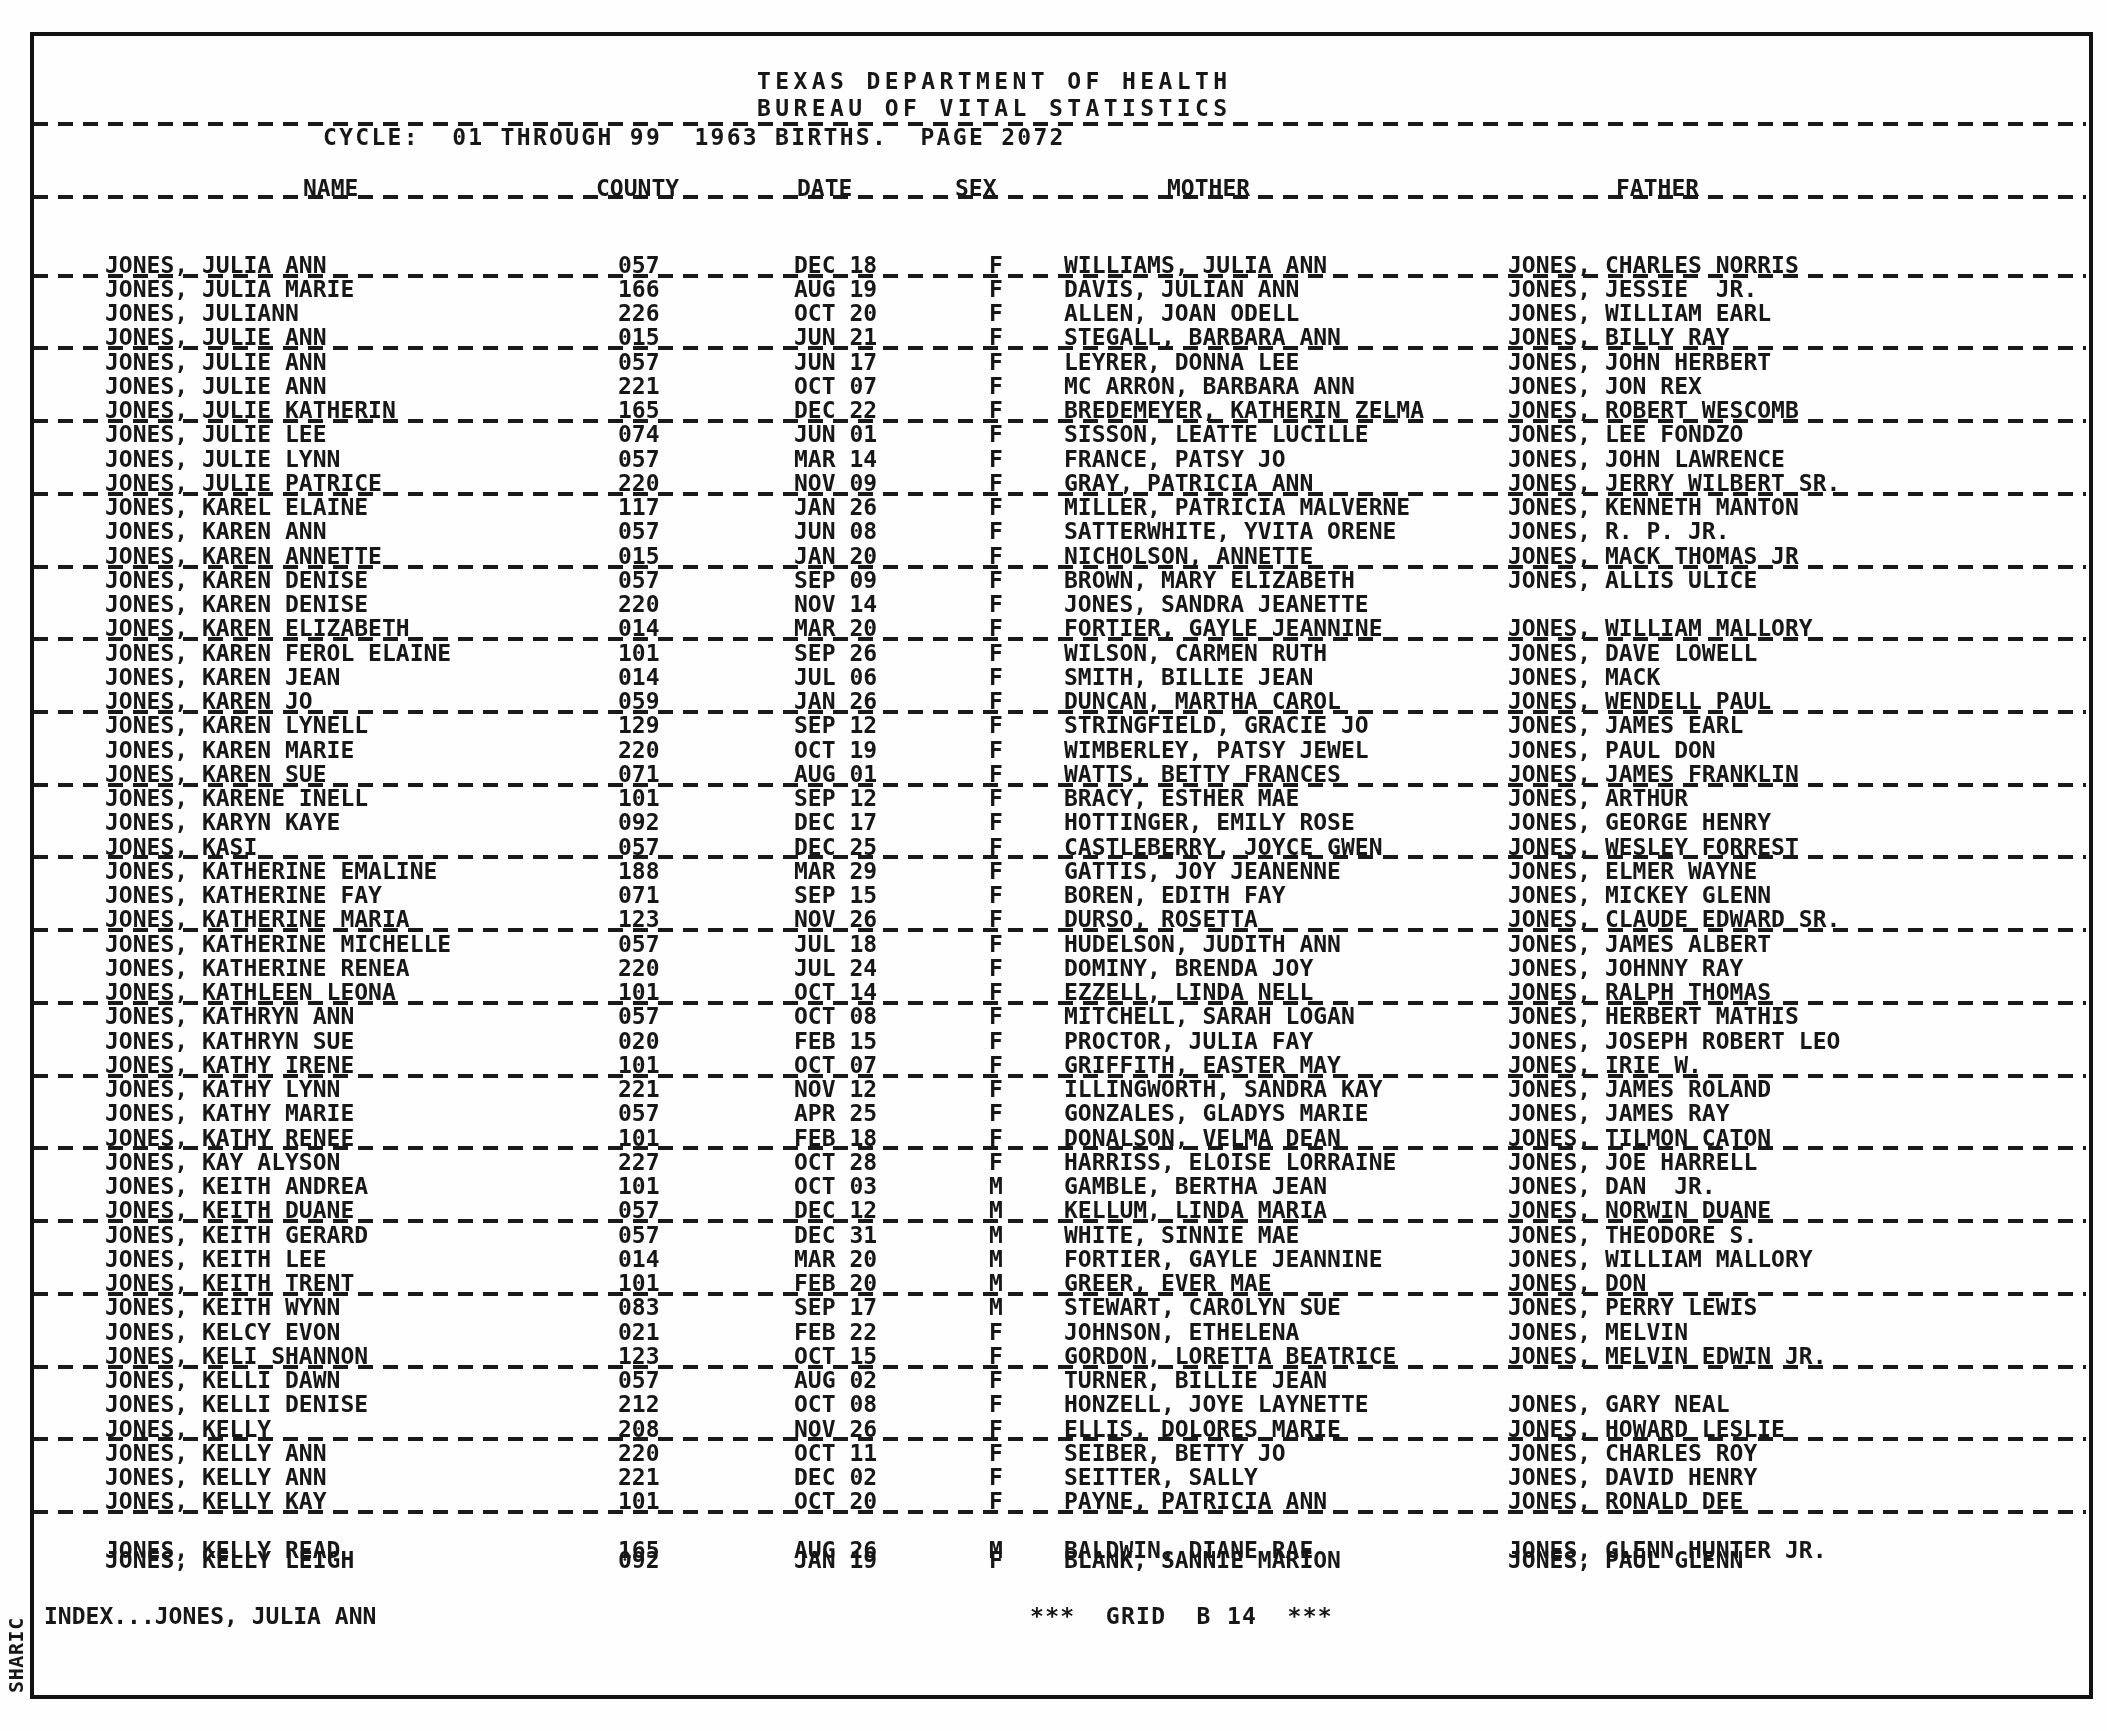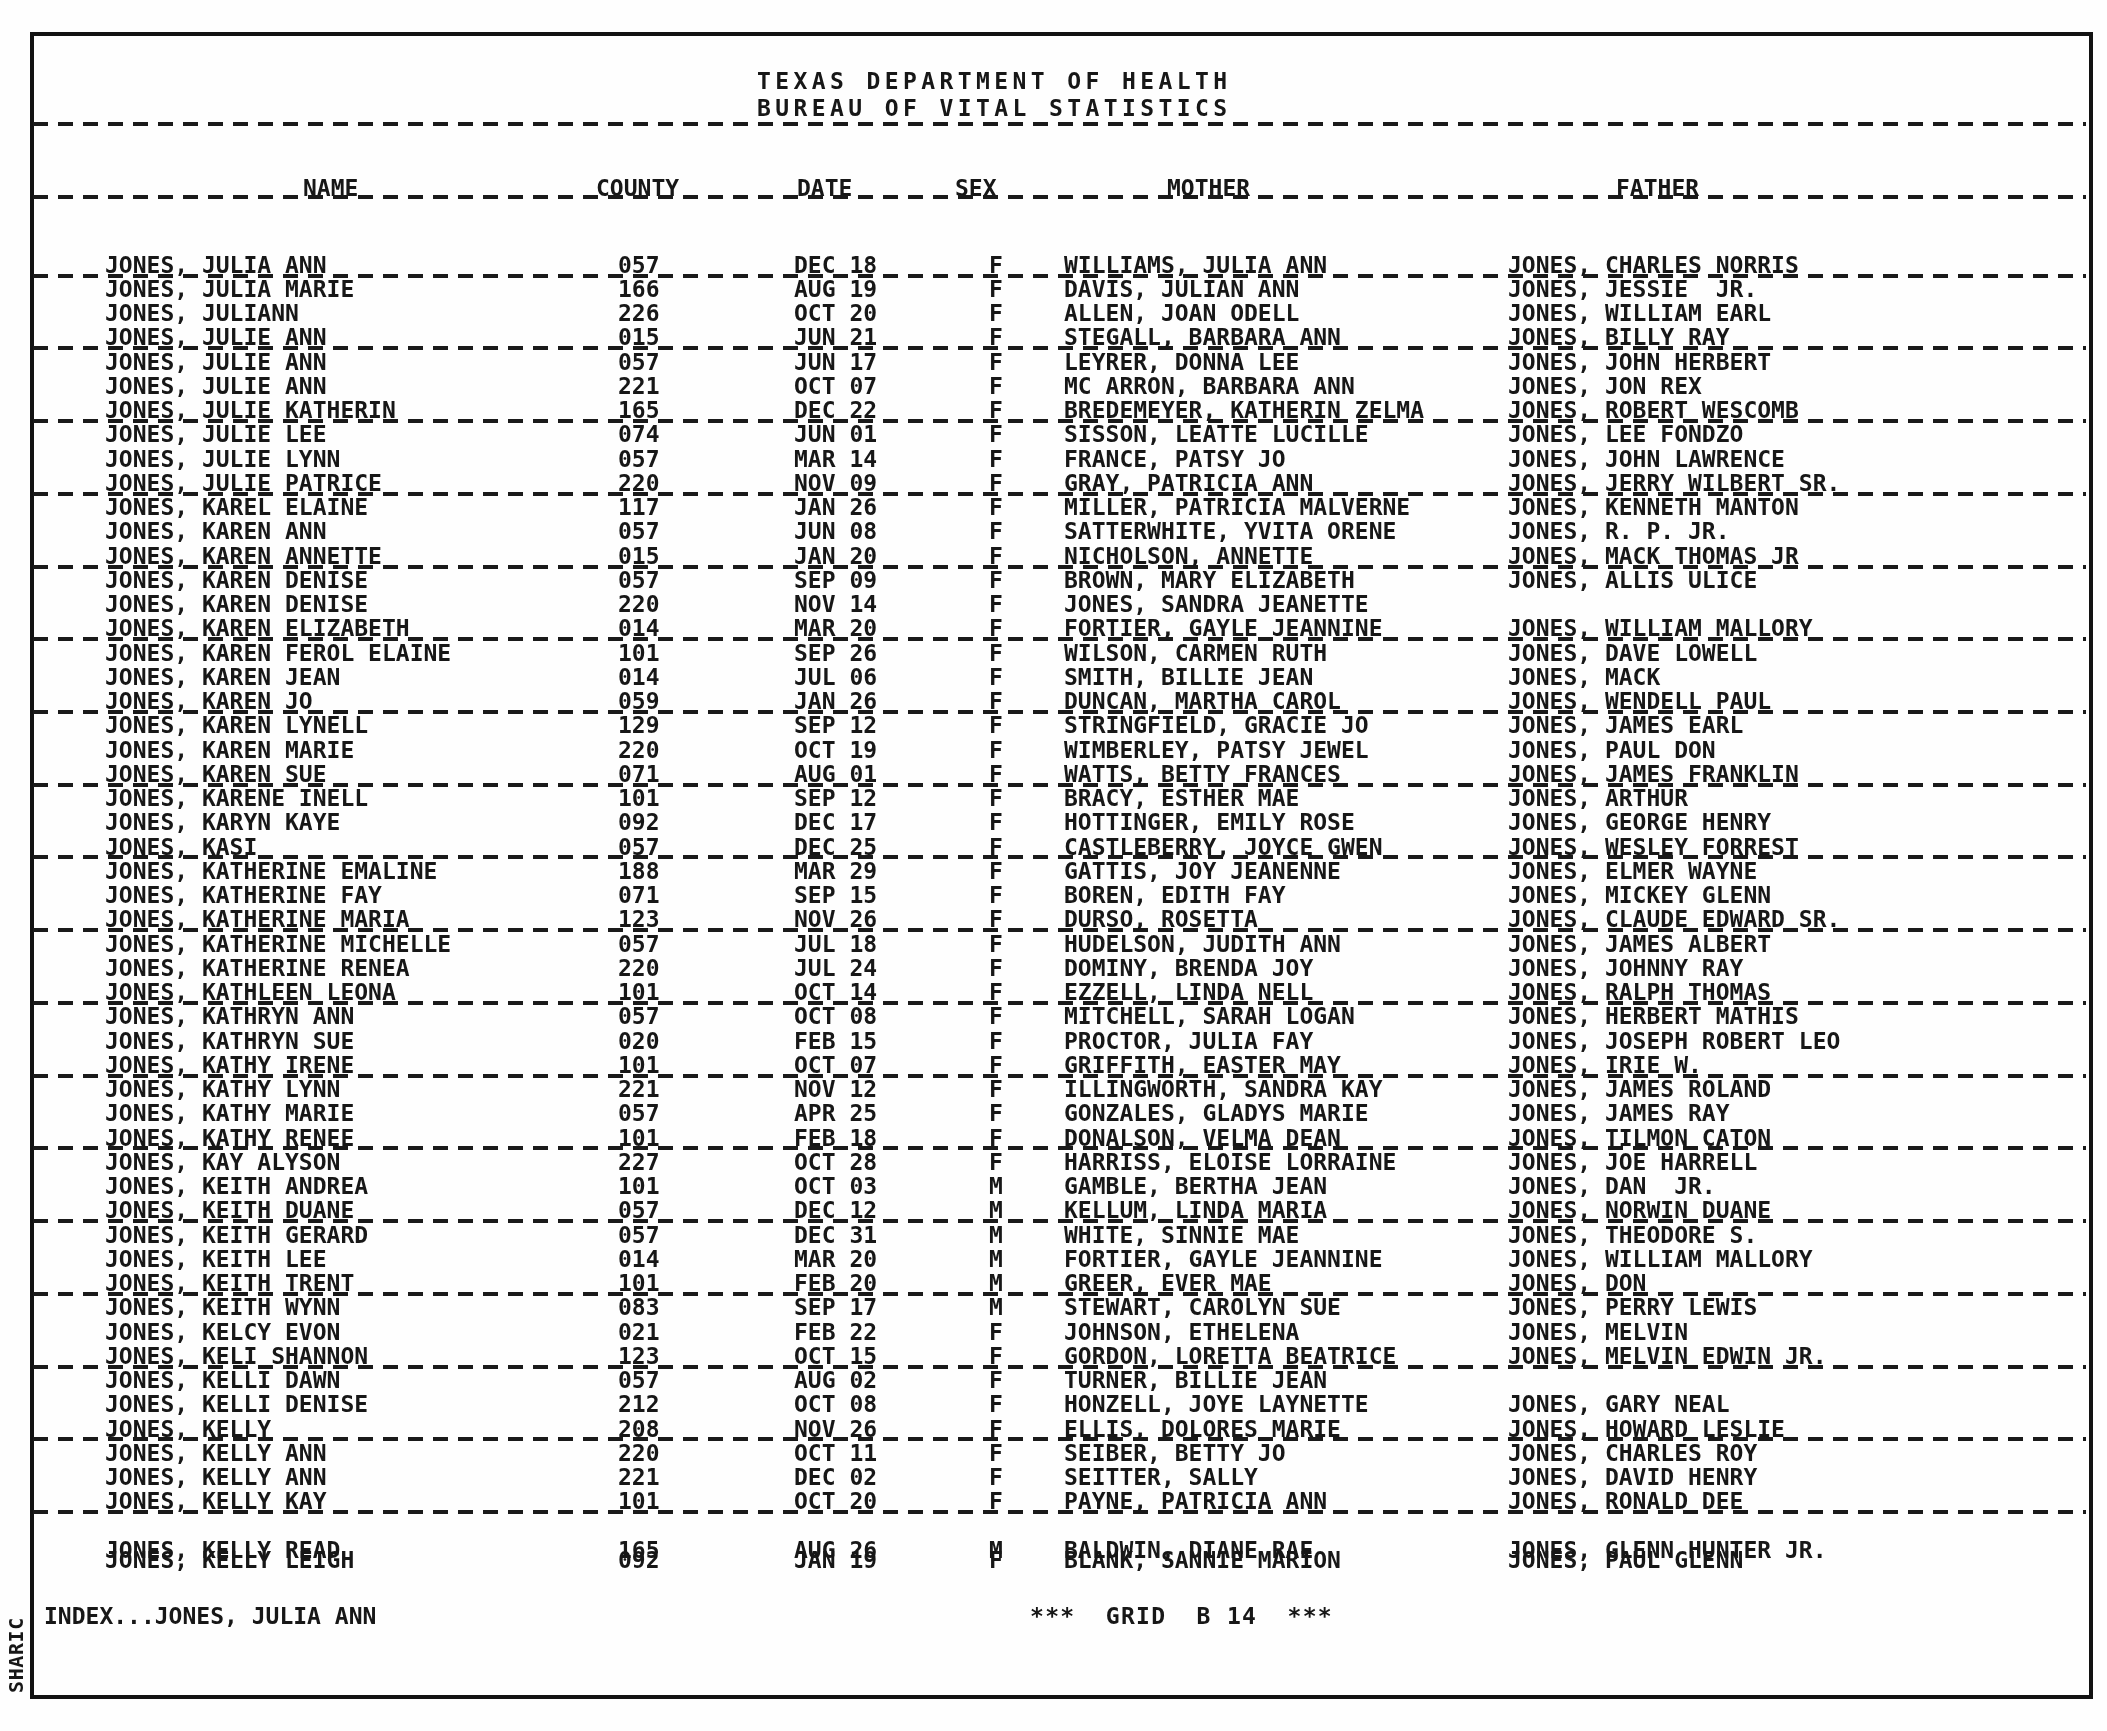--- a/index.html
+++ b/index.html
@@ -48,20 +48,21 @@
 
 <div class="page">
 
   <div class="frame"></div>
 
   <div class="line wide" style="left:757px;top:70px;">TEXAS DEPARTMENT OF HEALTH</div>
   <div class="line wide" style="left:757px;top:97px;">BUREAU OF VITAL STATISTICS</div>
 
   <div class="dash" style="top:122px;"></div>
 
+  <div class="line cycle-pitch" style="left:323px;top:126px;">CYCLE:  01 THROUGH 99  1963 BIRTHS.  PAGE 2072</div>
 
   <div class="line h-name">NAME</div>
   <div class="line h-county">COUNTY</div>
   <div class="line h-date">DATE</div>
   <div class="line h-sex">SEX</div>
   <div class="line h-mother">MOTHER</div>
   <div class="line h-father">FATHER</div>
 
   <div class="dash" style="top:195px;"></div>
 

